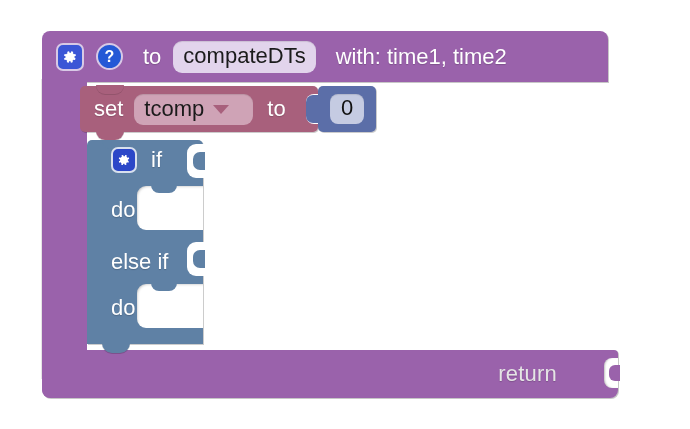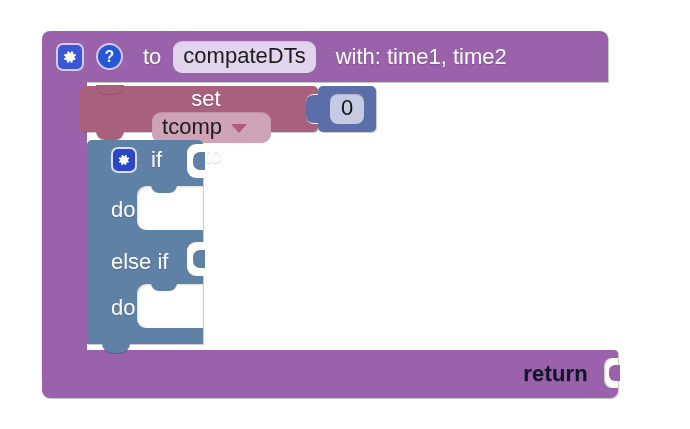--- a/index.html
+++ b/index.html
@@ -98,26 +98,25 @@
   .return-socket::after{
     content:"";
     position:absolute;
     left: 5px; top: 7px;
     width: 11px; height: 16px;
     background: #9a62ab;
     border-radius: 6px 0 0 6px;
   }
 
   .return-label {
-    color: #0f172a;
+    color: #e5e5e5;
     font-size: 22px;
     letter-spacing: 0.2px;
-    margin-right: 0;
+    margin-right: 31px;
     text-shadow: 0 1px 1px rgba(0,0,0,0.18);
-    font-weight: bold;
   }
 
   
   .hdr-text {
     color: #ffffff;
     font-size: 22px;
     text-shadow: 0 1px 1px rgba(0,0,0,0.18);
     white-space: nowrap;
   }
   .gear-btn {
@@ -163,21 +162,20 @@
     top: 86px;
     width: 238px;
     height: 46px;
     background: #a8607c;
     border-radius: 5px 5px 5px 5px;
     box-shadow: 1px 1px 0 rgba(0,0,0,0.20);
     display: flex;
     align-items: center;
     padding-left: 14px;
     box-sizing: border-box;
-    flex-direction: column;
   }
   
   .set-block::before{
     content:"";
     position:absolute;
     left: 16px; top: -1px;
     width: 28px; height: 9px;
     background: #a8607c;
     border-radius: 0 0 9px 9px;
     box-shadow: 0 1px 0 rgba(0,0,0,0.12);

